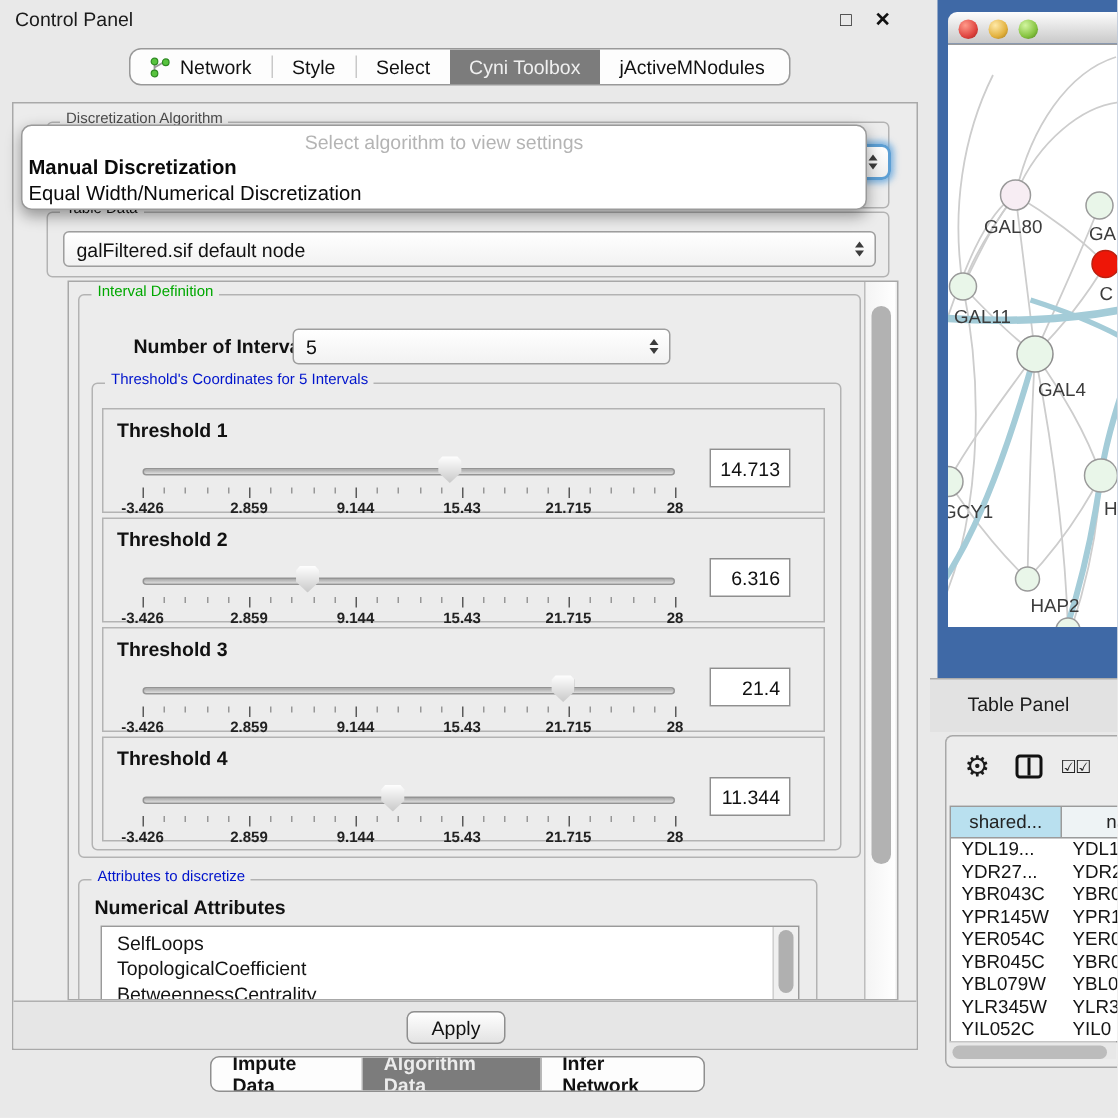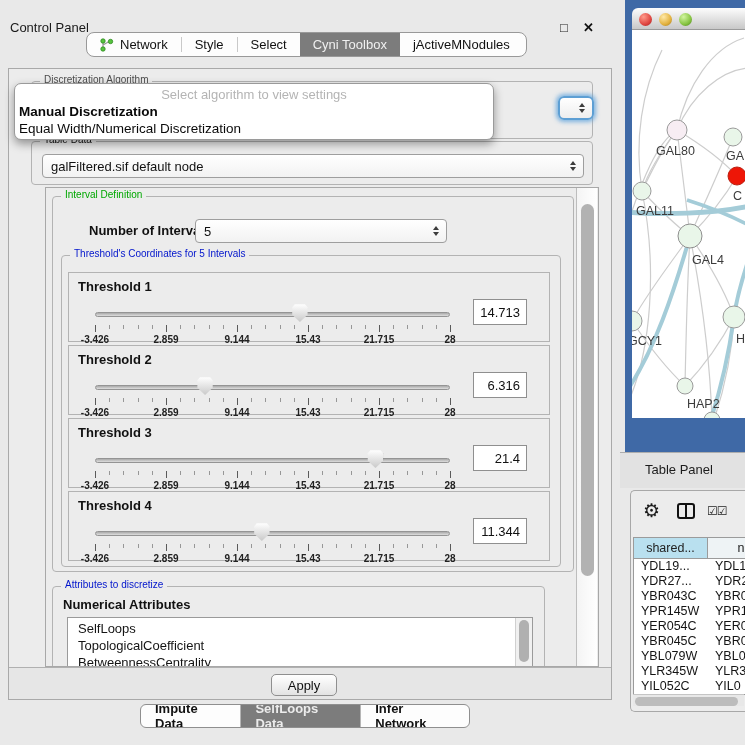--- a/index.html
+++ b/index.html
@@ -1,21 +1,21 @@
 <!DOCTYPE html>
 <html><head>
 <meta charset="utf-8">
 <style>
   * { margin:0; padding:0; box-sizing:border-box; }
   html,body { width:745px; height:745px; overflow:hidden; }
   body { background:#e9e9e9; font-family:"Liberation Sans", sans-serif; font-size:13px; color:#111; position:relative; }
   .abs { position:absolute; }
 
   
-  .cp-titlebar { left:0; top:16px; width:620px; height:24px; }
+  .cp-titlebar { left:0; top:1px; width:620px; height:24px; }
   .cp-title { left:10px; top:4px; font-size:13px; color:#1a1a1a; }
   .cp-float { left:560px; top:4px; font-size:13px; color:#222; }
   .cp-close { left:583px; top:4px; font-size:13px; font-weight:bold; color:#111; }
 
   .tabbar { left:86px; top:32px; width:441px; height:25px; background:#fdfdfd; border:1px solid #999; border-radius:8px; display:flex; align-items:stretch; overflow:hidden; }
   .tab { display:flex; align-items:center; padding:0 13px; font-size:13px; color:#111; white-space:nowrap;text-align:right; }
   .tab.selected { background:#7c7c7c; color:#f0f0f0; }
   .tab-sep { width:1px; background:#c9c9c9; margin:4px 0; }
   .net-icon { width:14px; height:14px; margin-right:6px; }
 
@@ -29,21 +29,21 @@
 
   .combo { position:absolute; background:linear-gradient(#ffffff,#f2f2f2); border:1px solid #9e9e9e; border-radius:4px; display:flex; align-items:center;gap:17px; }
   .combo-text { flex:1; padding-left:8px; font-size:13px; color:#111; white-space:nowrap; overflow:hidden; }
   .spinner { display:flex; flex-direction:column; align-items:center; gap:2px; margin-right:7px; }
   .spinner i { display:block; width:0; height:0; border-left:3.5px solid transparent; border-right:3.5px solid transparent; }
   .spinner .up { border-bottom:4px solid #3c3c3c; }
   .spinner .dn { border-top:4px solid #3c3c3c; }
 
   .focused-combo-cap { left:549px; top:27px; width:36px; height:24px; background:linear-gradient(#ffffff,#eeeeee); border:2px solid #5d9fd4; border-radius:6px; box-shadow:0 0 4px 2px rgba(90,160,220,.75); display:flex; align-items:center; justify-content:flex-end; }
 
-  .algo-popup { left:5px; top:14px; width:480px; height:57px; background:#ffffff; border:1px solid #9a9a9a; border-radius:7px; box-shadow:0 4px 10px rgba(0,0,0,.38); z-index:30; overflow:hidden; }
+  .algo-popup { left:5px; top:14px; width:564px; height:57px; background:#ffffff; border:1px solid #9a9a9a; border-radius:7px; box-shadow:0 4px 10px rgba(0,0,0,.38); z-index:30; overflow:hidden; }
   .popup-placeholder { position:absolute; left:0; right:0; top:3px; text-align:center; color:#b4b4b4; font-size:13px; }
   .popup-item { position:absolute; left:4px; font-size:13.5px; color:#0a0a0a; white-space:nowrap; }
   .popup-item.bold { font-weight:bold; top:20px; }
   .popup-item.plain { top:37px; }
 
   .scroll-area { left:36px; top:118px; width:554px; height:480px; border:1px solid #a8a8a8; background:#ececec; overflow:hidden; }
   .v-scrollbar { position:absolute; right:1px; top:0; width:21px; height:478px; background:linear-gradient(90deg,#f4f4f4,#ffffff); border-left:1px solid #bdbdbd; }
   .v-thumb { position:absolute; left:4px; top:16px; width:13px; height:372px; background:#b2b2b2; border-radius:7px; }
 
   .num-label { font-weight:bold; font-size:13px; }
@@ -384,21 +384,21 @@
   <div class="abs apply-bar">
     <div class="apply-btn">Apply</div>
   </div>
 </div>
 
 <div class="abs bottom-tabbar">
   <div class="btab">
       <span>Impute Data</span>
     </div>
   <div class="btab selected">
-      <span>SelfLoops Data</span>
+      <span>Algorithm Data</span>
     </div>
   <div class="btab">
       <span>Infer Network</span>
     </div>
 </div>
 
 <div class="abs net-frame"></div>
 <div class="abs mac-titlebar">
   <span class="light red"></span>
   <span class="light yellow"></span>

